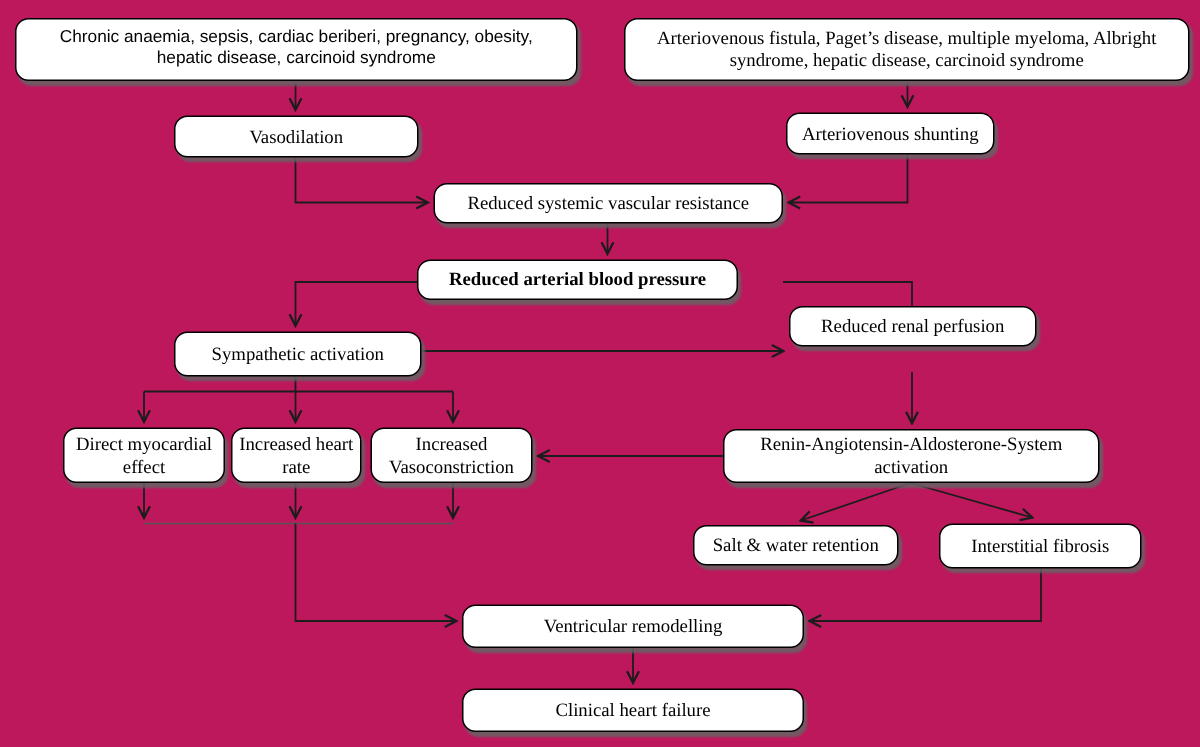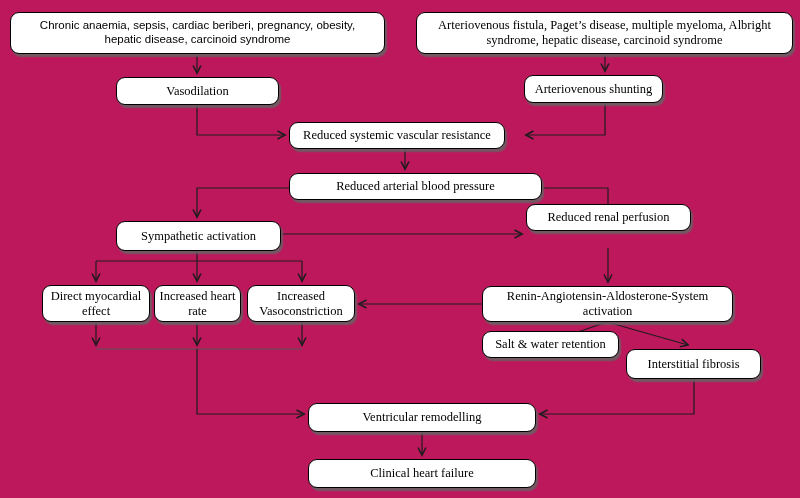--- a/index.html
+++ b/index.html
@@ -33,29 +33,29 @@
     padding: 1px 4px;
   }
   .node .lbl { white-space: pre-line; }
   .node.sans { font-family: "Liberation Sans", sans-serif; font-size: 11.5px; }
 
   
   #n-chronic      { left: 10px;  top: 12px;  width: 375px; height: 42px; }
   #n-avfistula    { left: 416px; top: 12px;  width: 377px; height: 42px; }
   #n-vasodilation { left: 116px; top: 77px;  width: 163px; height: 28px; }
   #n-avshunting   { left: 524px; top: 75px;  width: 139px; height: 28px; }
-  #n-rsvr         { left: 289px; top: 122px; width: 216px; height: 27px; }
-  #n-rabp         { left: 289px; top: 173px; width: 253px; height: 27px; }
+  #n-rsvr         { left: 289px; top: 122px; width: 233px; height: 27px; }
+  #n-rabp         { left: 278px; top: 173px; width: 214px; height: 27px; font-weight: bold; }
   #n-sympathetic  { left: 116px; top: 221px; width: 165px; height: 30px; }
   #n-renal        { left: 526px; top: 204px; width: 165px; height: 27px; }
   #n-dme          { left: 42px;  top: 285px; width: 108px; height: 37px; }
   #n-ihr          { left: 154px; top: 285px; width: 87px;  height: 37px; }
   #n-ivc          { left: 247px; top: 285px; width: 108px; height: 37px; }
   #n-raas         { left: 482px; top: 286px; width: 251px; height: 36px; }
-  #n-salt         { left: 462px; top: 331px; width: 137px; height: 27px; margin-left: 20px; }
+  #n-salt         { left: 462px; top: 350px; width: 137px; height: 27px; }
   #n-fibrosis     { left: 626px; top: 349px; width: 135px; height: 30px; }
   #n-ventricular  { left: 308px; top: 403px; width: 228px; height: 29px; justify-content: center; }
   #n-clinical     { left: 308px; top: 459px; width: 228px; height: 29px; }
 </style>
 </head>
 <body>
 
 <div id="canvas">
 
   <svg id="wires" viewBox="0 0 800 498" xmlns="http://www.w3.org/2000/svg">

